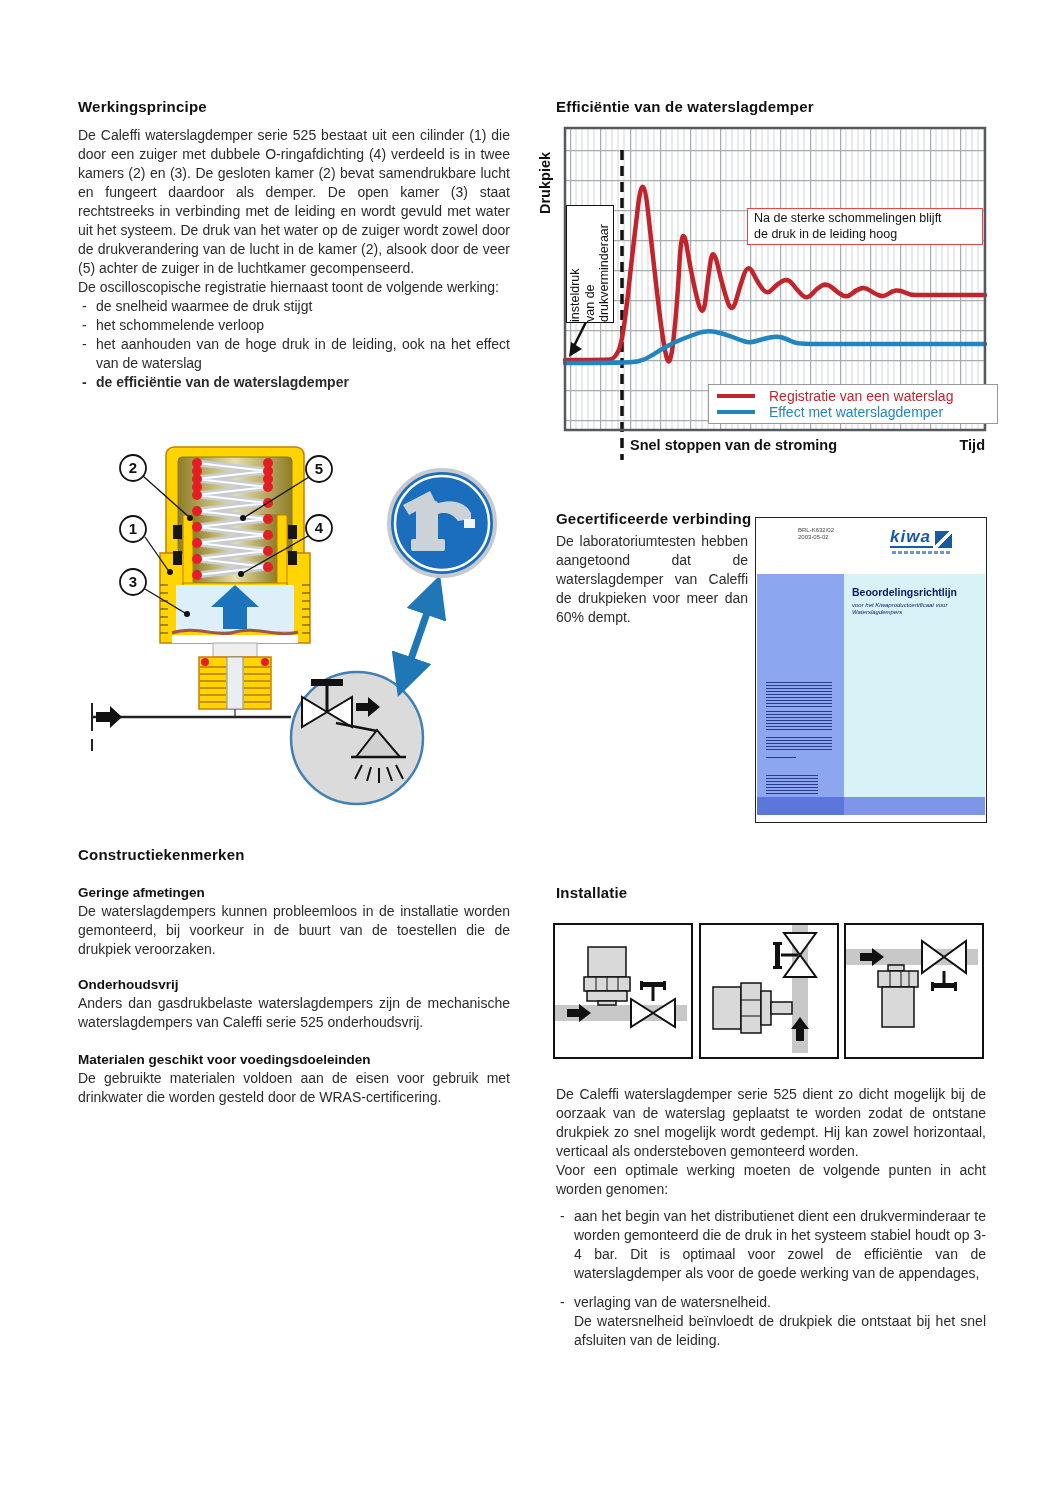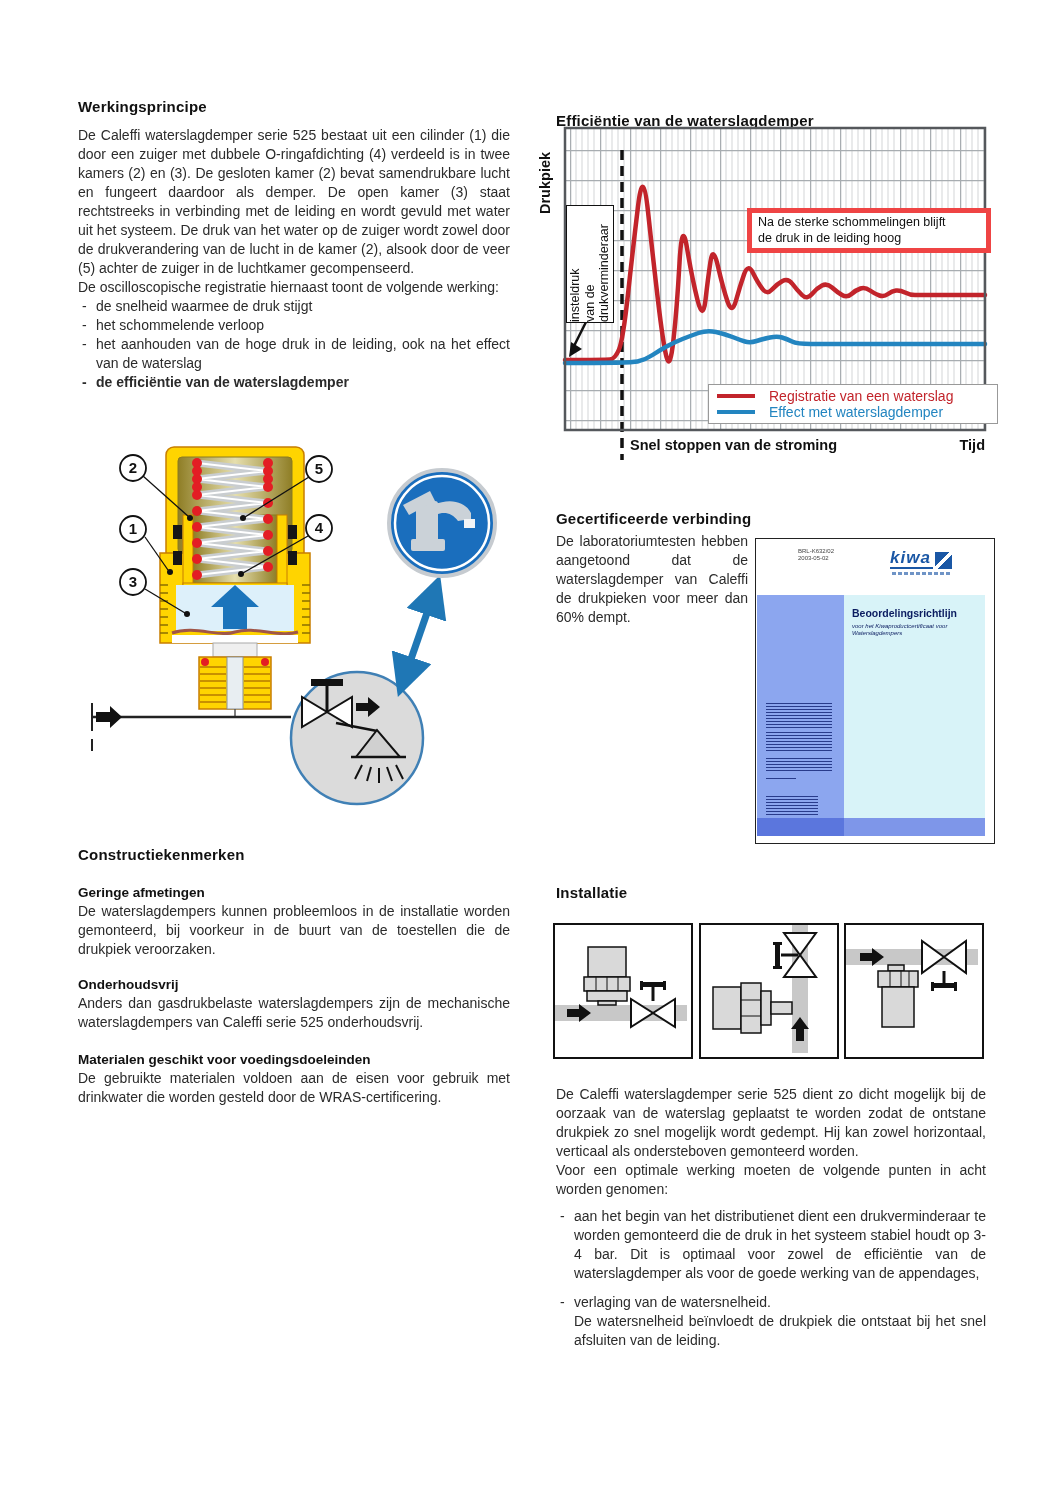--- a/index.html
+++ b/index.html
@@ -17,21 +17,21 @@
   .bold{font-weight:bold;}
   .gap8{height:8px;}
   
   .chart-wrap{width:460px;height:350px;}
   .ylabel-box{width:18px;height:86px;}
   .ylabel-box .rot{display:block;width:86px;height:18px;transform:rotate(-90deg) translateX(-86px);
     transform-origin:0 0;font-weight:bold;font-size:14.5px;white-space:nowrap;color:#111;}
   .insteldruk{width:46px;height:116px;background:#fff;border:1.5px solid #111;}
   .insteldruk .rot{display:block;width:116px;height:46px;transform:rotate(-90deg) translateX(-116px);
     transform-origin:0 0;font-size:12.5px;line-height:14.5px;color:#111;white-space:pre-line;padding-top:1px;}
-  .annot{width:222px;background:#fff;border:5px solid #ef4444;font-size:12.5px;line-height:15.5px;
+  .annot{width:222px;background:#fff;border:1px solid #ef4444;font-size:12.5px;line-height:15.5px;
     color:#111;padding:2px 6px;white-space:pre-line;}
   .legend{width:272px;background:#fff;border:1px solid #999;padding:3px 8px;}
   .legend-row{display:flex;align-items:center;height:16px;}
   .legend-swatch{width:38px;height:4px;margin-right:8px;flex:0 0 38px;}
   .legend-label{font-size:14px;white-space:nowrap;margin-left:6px;}
   .axis-note{font-weight:bold;font-size:14.5px;color:#111;white-space:nowrap;}
   
   .cert{width:230px;height:304px;background:#fff;border:1px solid #222;}
   .cert .ref{position:absolute;left:42px;top:9px;font-size:6px;line-height:7px;color:#444;}
   .cert .kiwa-row{position:absolute;left:134px;top:10px;display:flex;align-items:flex-end;}
@@ -237,21 +237,21 @@
   <div class="abs" style="left:78px;top:846px;width:432px;">
     <h1 class="sec">Constructiekenmerken</h1>
     <h2 class="sub" style="margin-top:22px;">Geringe afmetingen</h2>
     <div class="body-text">De waterslagdempers kunnen probleemloos in de installatie worden gemonteerd, bij voorkeur in de buurt van de toestellen die de drukpiek veroorzaken.</div>
     <h2 class="sub" style="margin-top:18px;">Onderhoudsvrij</h2>
     <div class="body-text">Anders dan gasdrukbelaste waterslagdempers zijn de mechanische waterslagdempers van Caleffi serie 525 onderhoudsvrij.</div>
     <h2 class="sub" style="margin-top:20px;">Materialen geschikt voor voedingsdoeleinden</h2>
     <div class="body-text">De gebruikte materialen voldoen aan de eisen voor gebruik met drinkwater die worden gesteld door de WRAS-certificering.</div>
   </div>
 
-  <h1 class="sec abs" style="left:556px;top:112px;">Efficiëntie van de waterslagdemper</h1>
+  <h1 class="sec abs" style="left:556px;top:98px;">Efficiëntie van de waterslagdemper</h1>
 
   <div class="abs chart-wrap" style="left:540px;top:120px;">
     <svg id="osc" width="460" height="350" viewBox="0 0 460 350">
       <defs>
         <pattern id="grid" width="30" height="30" patternUnits="userSpaceOnUse">
           <rect width="30" height="30" fill="#FFFFFF"></rect>
           <path d="M6,0 V30 M12,0 V30 M18,0 V30 M24,0 V30" stroke="#D4D6D8" stroke-width="1"></path>
           <path d="M0,0 H30" stroke="#A8ADB1" stroke-width="2.5"></path>
           <path d="M0,0 V30" stroke="#A8ADB1" stroke-width="2.5"></path>
         </pattern>
@@ -300,21 +300,21 @@
     
     <div class="abs axis-note" style="left:90px;top:317px;">Snel stoppen van de stroming</div>
     <div class="abs axis-note" style="left:340px;top:317px;width:105px;text-align:right;">Tijd</div>
   </div>
 
   <h1 class="sec abs" style="left:556px;top:510px;">Gecertificeerde verbinding</h1>
   <div class="abs body-text" style="left:556px;top:532px;width:192px;">
     <div>De laboratoriumtesten hebben aangetoond dat de waterslagdemper van Caleffi de drukpieken voor meer dan 60% dempt.</div>
   </div>
 
-  <div class="abs cert" style="left:755px;top:538px;padding-left:8px;">
+  <div class="abs cert" style="left:755px;top:517px;">
     <div class="ref">
       <div>BRL-K632/02</div>
       <div>2003-05-02</div>
     </div>
     <div class="kiwa-row">
       <span class="kiwa-word">kiwa</span>
       <span class="kiwa-sq"></span>
     </div>
     <div class="kiwa-sub"></div>
     <div class="colL"></div>

